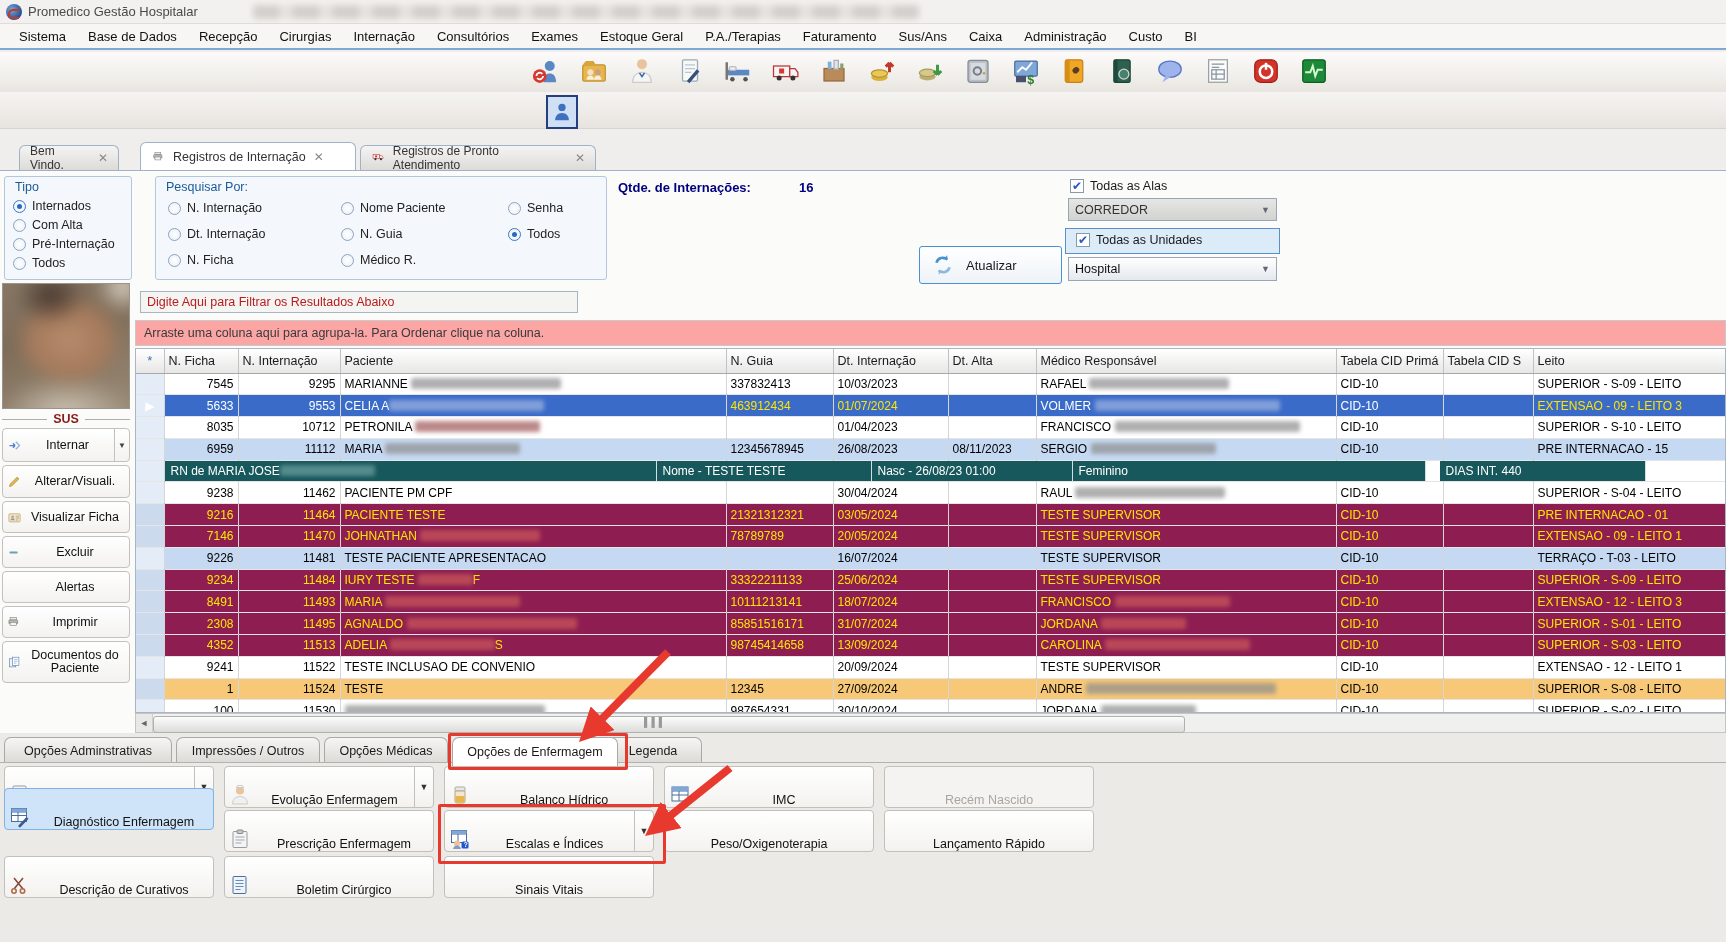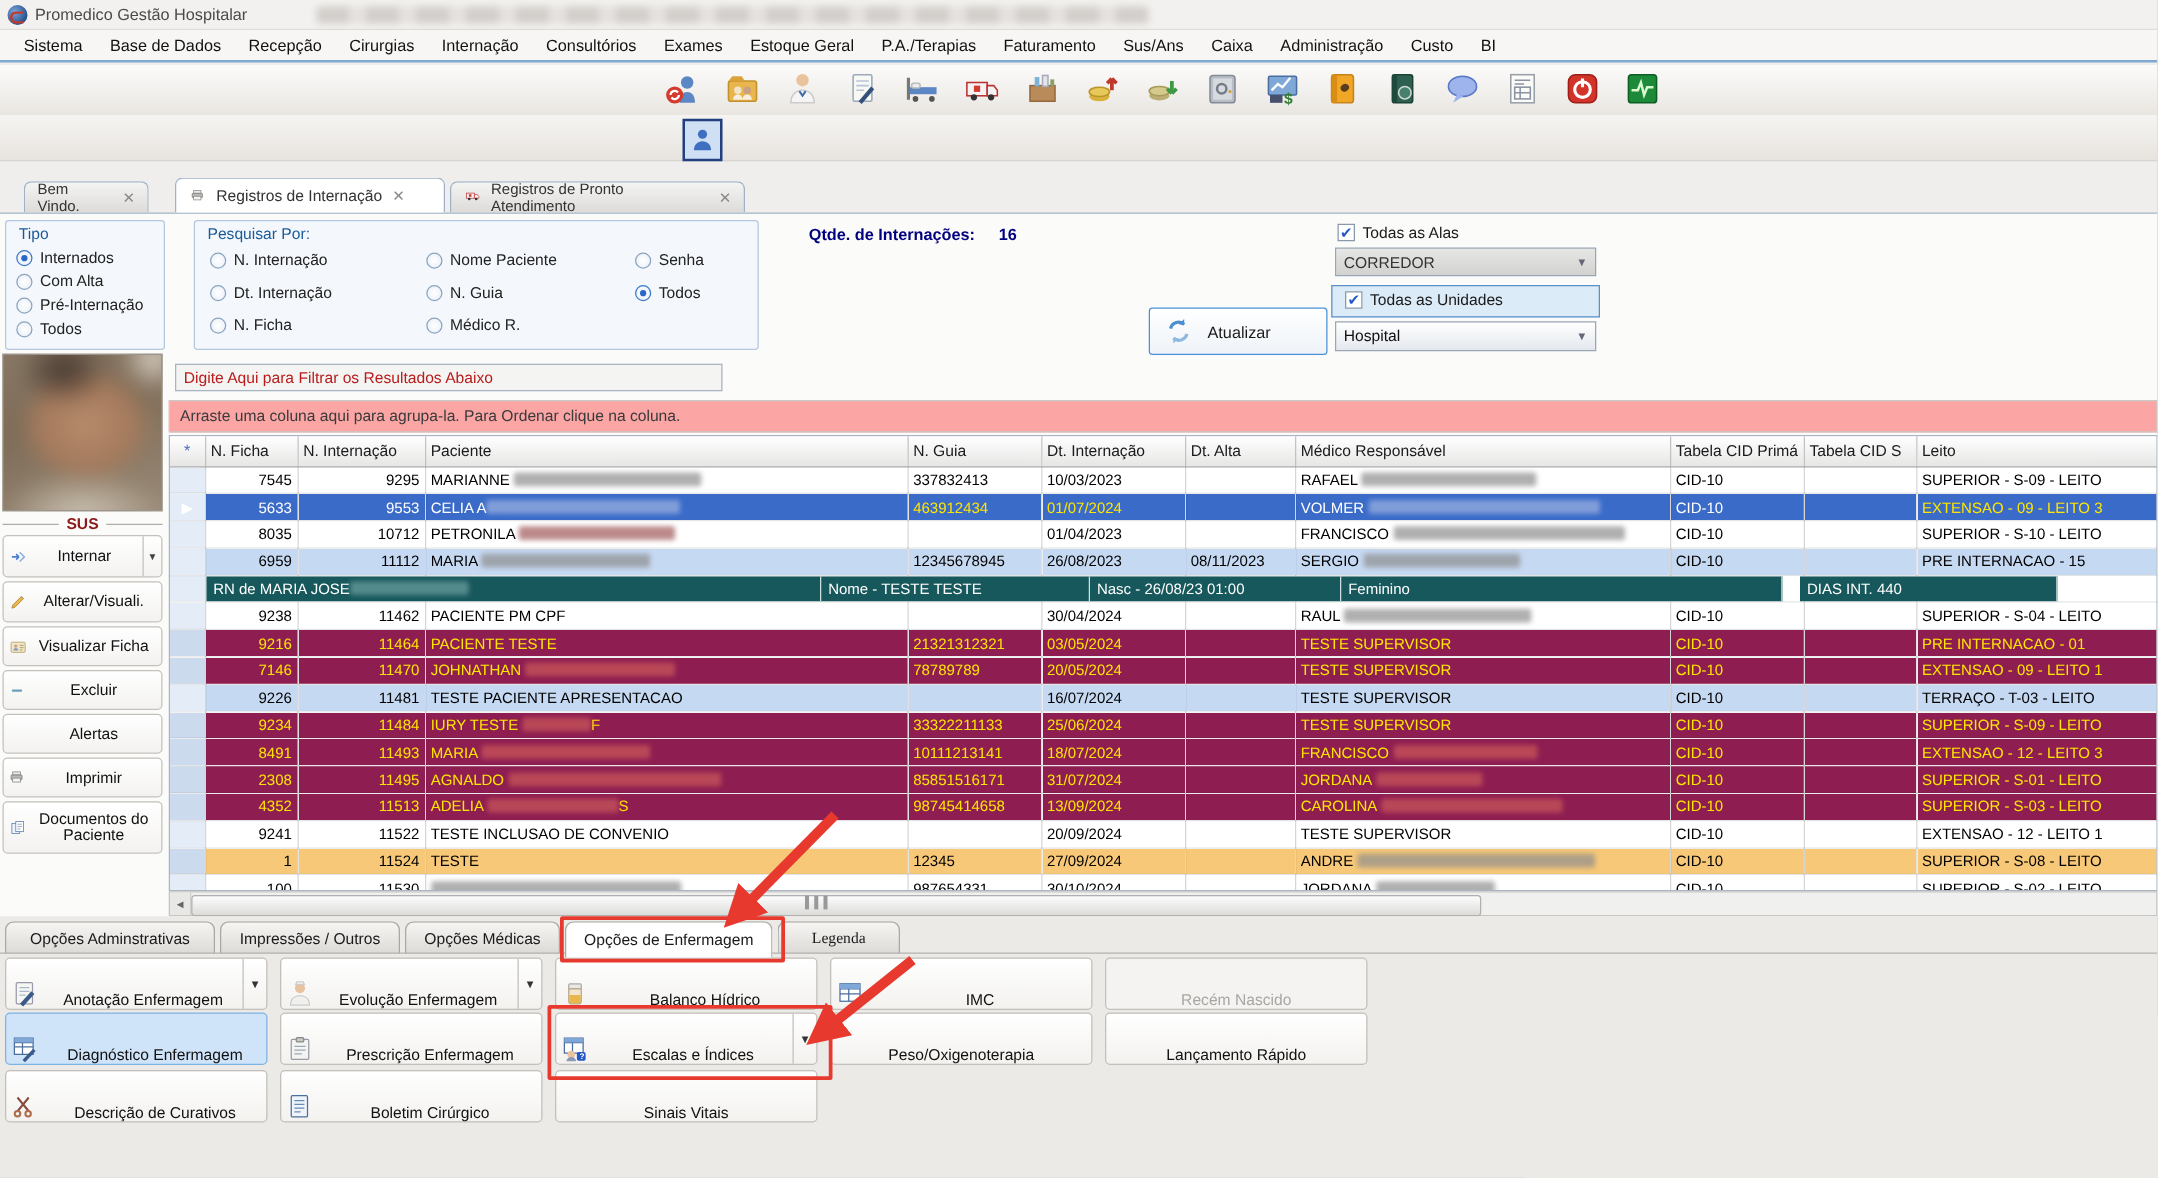--- a/index.html
+++ b/index.html
@@ -354,21 +354,21 @@
           <span class="rdot"></span>
           <span>Senha</span>
         </div>
         <div class="radio sel" style="left: 352px; top: 50px;">
           <span class="rdot"></span>
           <span>Todos</span>
         </div>
       </div>
   </div>
 
-  <span class="abs qtde" style="left:647px;top:180px;">Qtde. de Internações:</span>
+  <span class="abs qtde" style="left:618px;top:180px;">Qtde. de Internações:</span>
   <span class="abs qtde" style="left:799px;top:180px;">16</span>
 
   <div class="cbrow" style="left:1070px;top:179px;">
     <span class="cbx">✔</span>
     <span>Todas as Alas</span>
   </div>
   <div class="combo gray" style="left:1068px;top:198px;width:209px;height:23px;">
     <span>CORREDOR</span>
     <span class="arr">▼</span>
   </div>
@@ -723,21 +723,21 @@
       </div>
       <div class="btab" style="left: 176px; width: 144px;">
         <span>Impressões / Outros</span>
       </div>
       <div class="btab" style="left: 324px; width: 124px;">
         <span>Opções Médicas</span>
       </div>
       <div class="btab active" style="left: 452px; width: 166px;">
         <span>Opções de Enfermagem</span>
       </div>
-      <div class="btab" style="left: 622px; width: 98px; font-family: Liberation Serif, serif;">
+      <div class="btab" style="left: 604px; width: 98px;">
         <span>Legenda</span>
       </div>
     </div>
   <div class="abs" style="left:0;top:762px;width:1726px;border-top:1px solid #b4b2ae;"></div>
   <div>
       <div class="bbtn" style="left: 4px; top: 766px; width: 210px; height: 42px;">
         <span class="ic">
           <svg viewBox="0 0 24 24" width="24" height="24">
             <rect x="5" y="3" width="13" height="17" rx="1" fill="#f6f6f2" stroke="#99a"></rect>
             <path d="M7.5 7h8M7.5 10h8M7.5 13h5" stroke="#aab8cc"></path>
@@ -774,21 +774,21 @@
             <rect x="4" y="4" width="16" height="14" fill="#fff" stroke="#4a6e9e"></rect>
             <path d="M4 8h16M4 12h16M11 4v14" stroke="#4a6e9e"></path>
             <rect x="4" y="4" width="16" height="4" fill="#7fa8d8"></rect>
           </svg>
         </span>
         <span class="lb">IMC</span>
       </div>
       <div class="bbtn disabled" style="left: 884px; top: 766px; width: 210px; height: 42px;">
         <span class="lb">Recém Nascido</span>
       </div>
-      <div class="bbtn active" style="left: 4px; top: 810px; width: 210px; height: 42px;">
+      <div class="bbtn active" style="left: 4px; top: 788px; width: 210px; height: 42px;">
         <span class="ic">
           <svg viewBox="0 0 24 24" width="24" height="24">
             <rect x="3.5" y="3.5" width="15" height="13" fill="#fff" stroke="#4a6e9e"></rect>
             <path d="M3.5 7h15M3.5 10.5h15M10 3.5v13" stroke="#4a6e9e"></path>
             <rect x="3.5" y="3.5" width="15" height="3.5" fill="#7fa8d8"></rect>
             <path d="M10 21l8.5-9 2 1.8-8.5 9z" fill="#3a5a8a"></path>
           </svg>
         </span>
         <span class="lb">Diagnóstico Enfermagem</span>
       </div>

